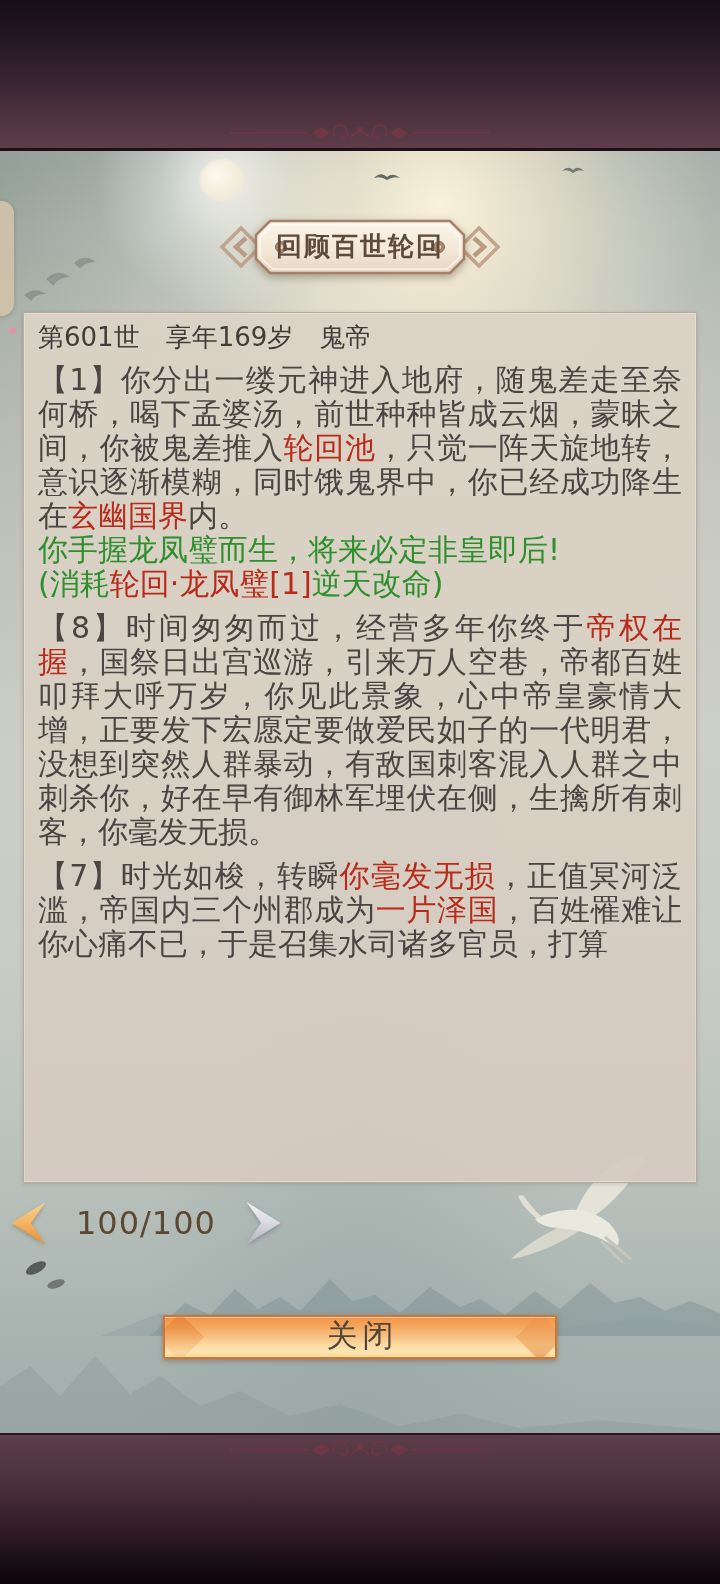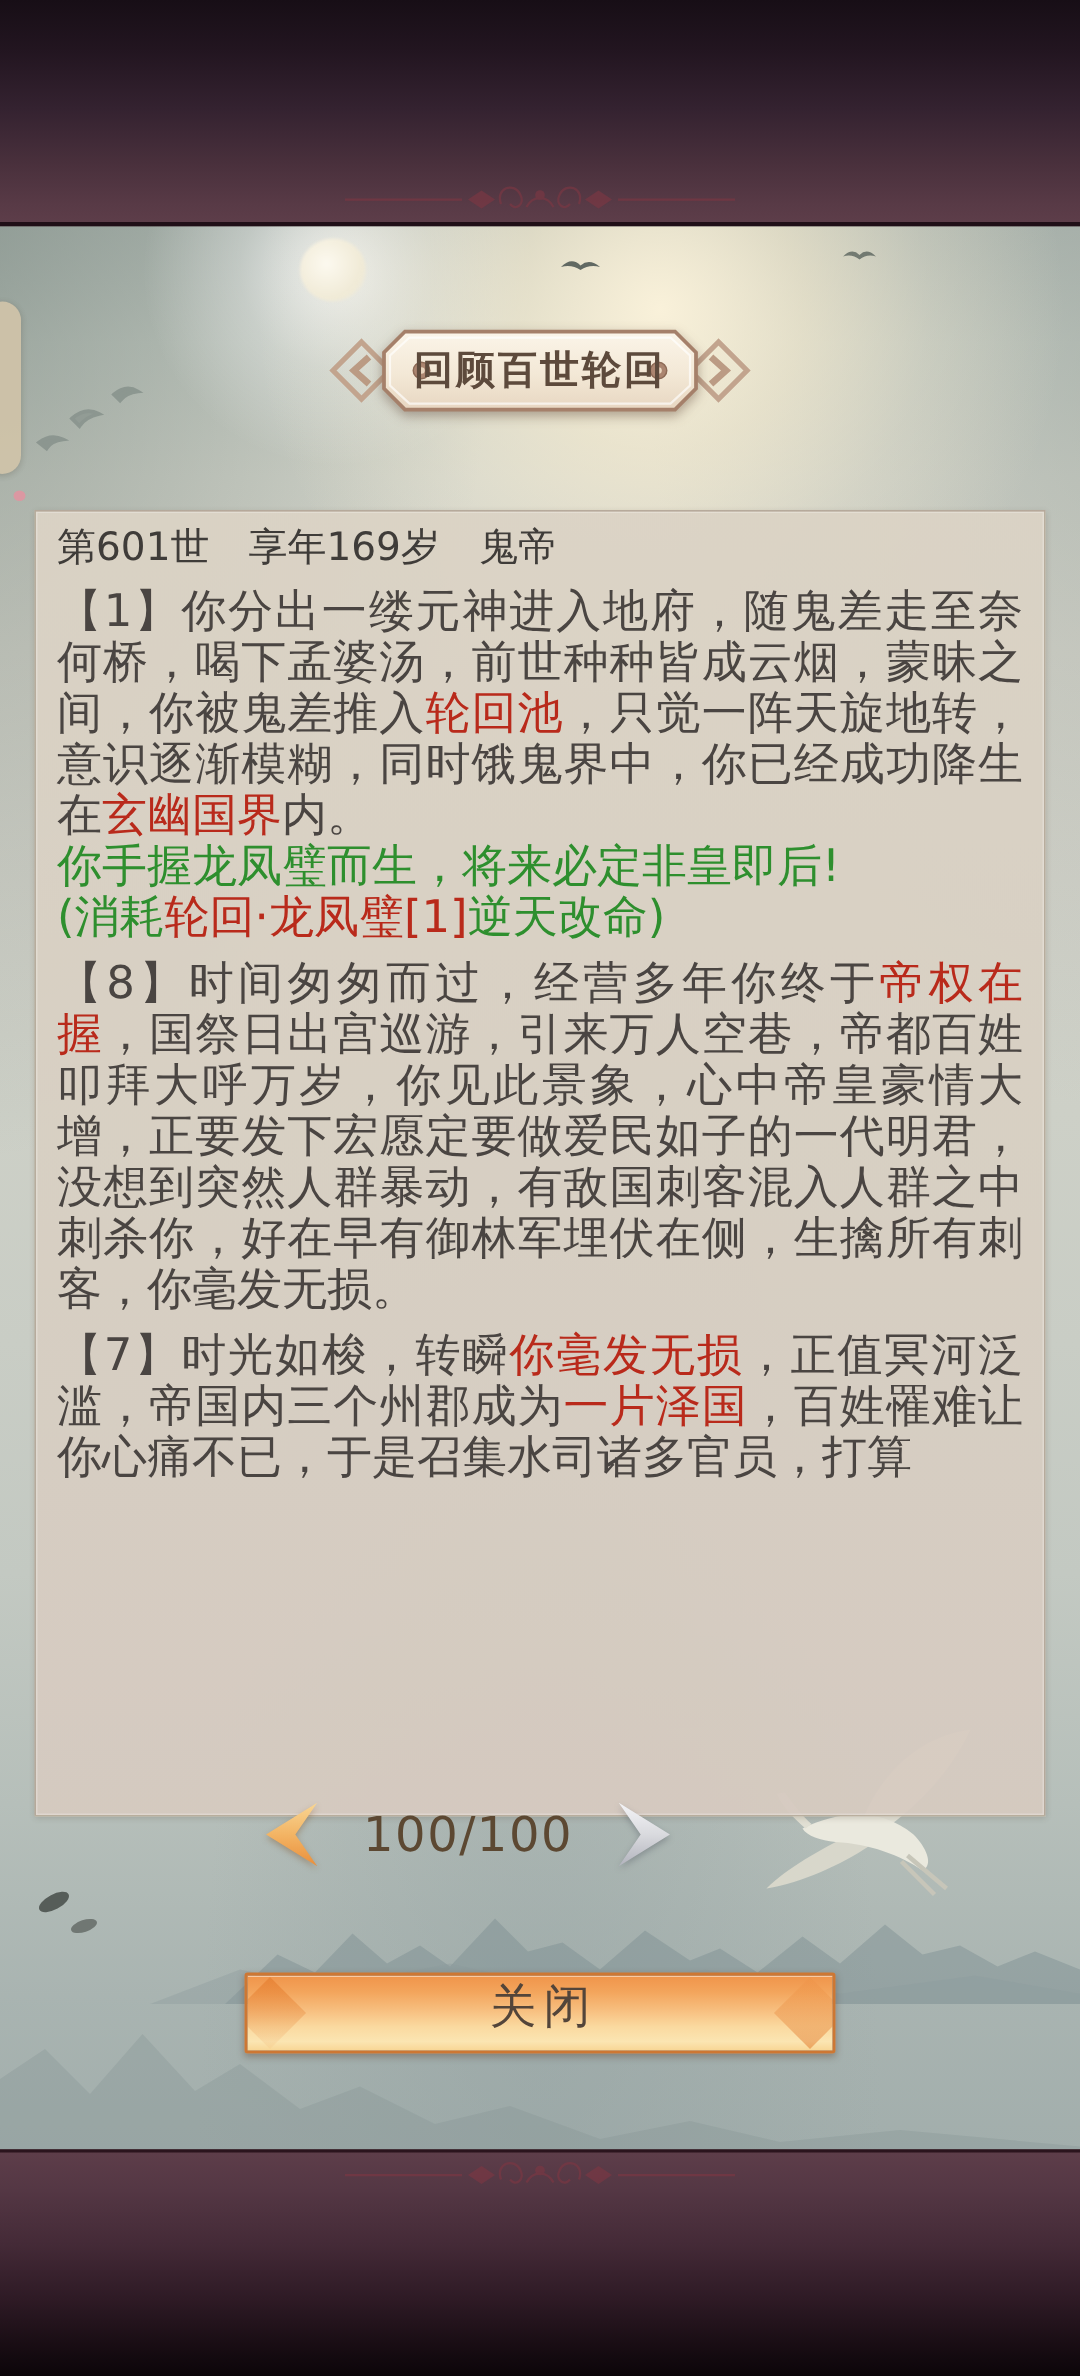--- a/index.html
+++ b/index.html
@@ -56,43 +56,43 @@
   .plaque-title{
     position:absolute;inset:0;display:flex;align-items:center;justify-content:center;
     font-size:26px;font-weight:bold;color:#5d4a3c;letter-spacing:2px;padding-bottom:2px;
   }
   
   .panel{
     position:absolute;left:23px;top:161px;width:674px;height:871px;z-index:4;
     background:linear-gradient(180deg,rgba(219,211,197,.95) 0%,rgba(215,206,194,.95) 70%,rgba(214,202,192,.95) 100%);
     border:1px solid rgba(135,120,100,.4);
     box-shadow:inset 0 0 0 1px rgba(255,255,255,.25), 0 1px 4px rgba(70,60,45,.2);
-    padding:7px 14px 10px 14px;overflow:hidden;margin-top:28px;
+    padding:7px 14px 10px 14px;overflow:hidden;
   }
   .panel-header{font-size:26px;line-height:34px;color:#3f3c39;margin-bottom:9px;}
   .para{font-size:30px;line-height:34px;color:var(--body-text,#4a4542);text-align:justify;}
   .para + .para{margin-top:10px;}
   .seg-red{color:var(--highlight-red,#b92a1b);}
   .seg-green{color:var(--highlight-green,#2e8f2e);}
   
   .pagination{
     position:absolute;left:0;top:1042px;width:624px;height:60px;z-index:6;
-    display:flex;align-items:center;justify-content:center;gap:24px;
+    display:flex;align-items:center;justify-content:flex-start;gap:24px;
   }
   .page-btn{background:none;border:none;padding:0;cursor:pointer;line-height:0;}
   .page-btn.gold svg{filter:drop-shadow(0 2px 2px rgba(120,70,20,.35));}
   .page-btn.silver svg{filter:drop-shadow(0 2px 2px rgba(70,75,85,.35));}
   .page-indicator{font-size:32px;color:#5c4832;letter-spacing:1px;}
   
   .close-btn{
-    position:absolute;left:163px;top:1164px;width:394px;height:54px;z-index:6;cursor:pointer;
+    position:absolute;left:163px;top:1164px;width:394px;height:44px;z-index:6;cursor:pointer;
     border:2px solid #cd7733;border-radius:2px;
     background:linear-gradient(180deg,#f0944a 0%,#f3a55c 22%,#f7bd7d 45%,#fad99f 68%,#fbe5b2 88%,#f8d695 100%);
     box-shadow:0 2px 5px rgba(80,50,30,.35), inset 0 1px 0 rgba(255,255,255,.5);
-    display:flex;align-items:flex-start;justify-content:center;overflow:hidden;
+    display:flex;align-items:flex-end;justify-content:center;overflow:hidden;
   }
   .close-btn::before,.close-btn::after{
     content:"";position:absolute;top:50%;width:34px;height:34px;transform:translateY(-50%) rotate(45deg);
     background:linear-gradient(135deg,rgba(225,115,35,.5),rgba(225,115,35,.05));
   }
   .close-btn::before{left:-2px;}
   .close-btn::after{right:-2px;background:linear-gradient(315deg,rgba(225,115,35,.5),rgba(225,115,35,.05));}
   .close-label{font-size:31px;color:#53453a;letter-spacing:5px;padding-left:5px;}
   
   .mountains-a{left:0;top:1100px;opacity:.85;}

